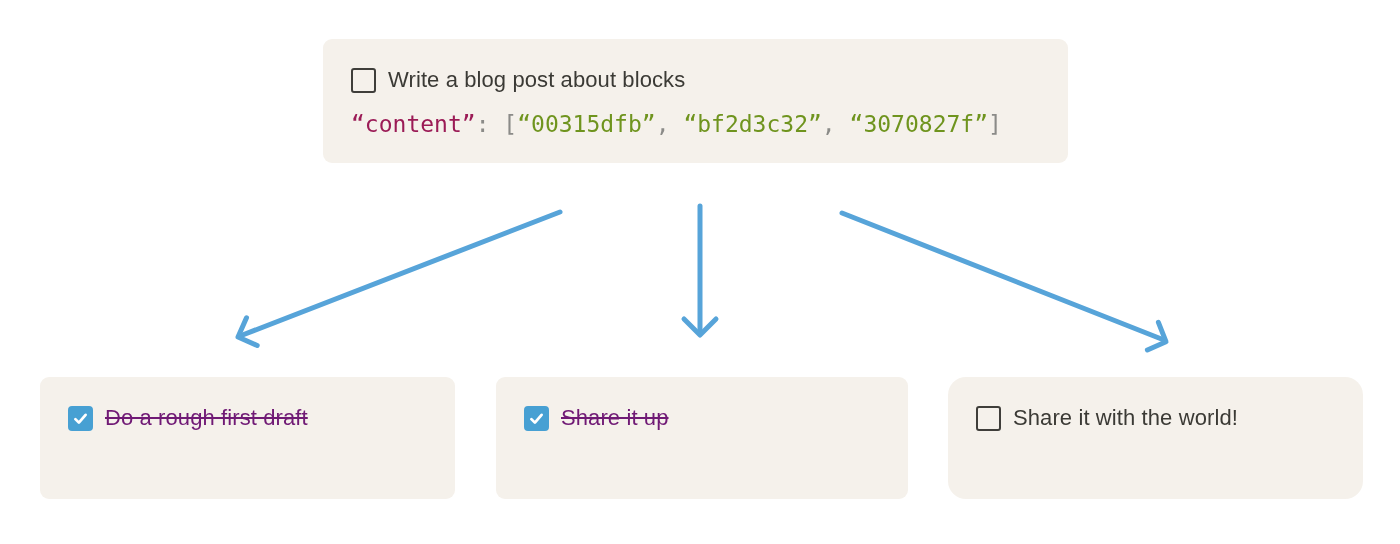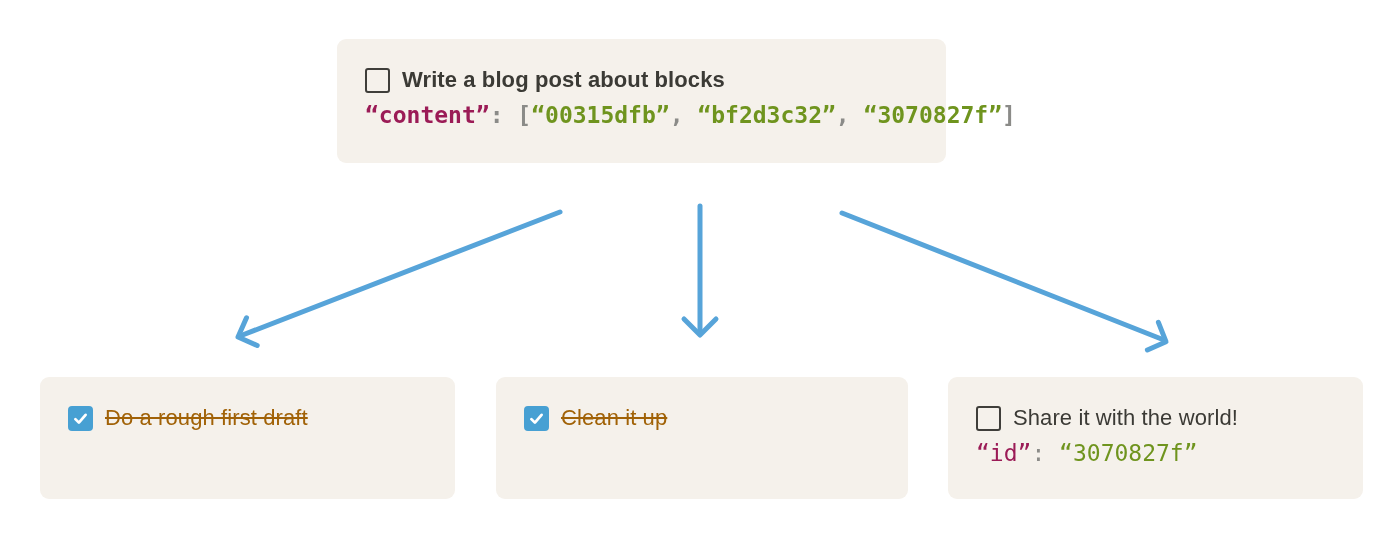--- a/index.html
+++ b/index.html
@@ -10,49 +10,49 @@
     background:#ffffff;
     overflow:hidden;
     font-family:"Liberation Sans", sans-serif;
   }
   .card {
     position:absolute;
     background:#f5f1eb;
     border-radius:9px;
     padding:27px 28px;
   }
-  .card.parent { left:337px; top:39px;  width:609px; height:124px;font-weight:bold; }
+  .card.parent { left:323px; top:39px;  width:745px; height:124px; }
   .card.child1 { left:40px;  top:377px; width:415px; height:122px; }
   .card.child2 { left:496px; top:377px; width:412px; height:122px; }
-  .card.child3 { left:948px; top:377px; width:415px; height:122px; }
+  .card.child3 { left:948px; top:377px; width:415px; height:122px;border-radius:18px; }
 
   .row-todo { display:flex; align-items:center; gap:12px; height:28px; }
   .checkbox {
     width:25px; height:25px; flex:0 0 25px;
     border:2.5px solid #3f3e3a;
     border-radius:3px;
     display:flex; align-items:center; justify-content:center;
     background:transparent;
   }
   .checkbox svg { display:none; width:17px; height:17px; }
   .checkbox.checked { background:#47a0d3; border-color:#47a0d3; border-radius:4px; }
   .checkbox.checked svg { display:block; }
 
   .todo-label {
     font-size:22px; color:#3b3a35; letter-spacing:0.1px;
     white-space:nowrap;
   }
   .todo-label.done {
-    color:#a16207;
+    color:#701a75;
     text-decoration:line-through;
     text-decoration-thickness:2px;
   }
 
   .row-code {
-    margin-top:7px; height:28px;
+    margin-top:16px; height:28px;
     font-family:"DejaVu Sans Mono","Liberation Mono",monospace;
     font-size:23px; line-height:28px;
     white-space:pre;
   }
   .ck { color:#9b1b56; }  
   .cs { color:#6f941e; }  
   .cp { color:#8b8b88; }  
 
   .arrows { position:absolute; left:0; top:0; width:1400px; height:544px; pointer-events:none; }
   .arrows line, .arrows polyline {
@@ -101,27 +101,26 @@
     </div>
   </div>
 
   <div class="card child2">
     <div class="row-todo">
       <span class="checkbox checked">
         <svg viewBox="0 0 16 16">
           <polyline points="3.2,8.6 6.5,11.9 12.8,4.6" stroke="#ffffff" stroke-width="2.6" fill="none" stroke-linecap="round" stroke-linejoin="round"></polyline>
         </svg>
       </span>
-      <span class="todo-label done">Clean it up</span>
+      <span class="todo-label done">Share it up</span>
     </div>
   </div>
 
   <div class="card child3">
     <div class="row-todo">
       <span class="checkbox">
         
       </span>
       <span class="todo-label">Share it with the world!</span>
     </div>
-    <div class="row-code"><span class="ck">“id”</span><span class="cp">: </span><span class="cs">“3070827f”</span></div>
   </div>
 
 </div>
 
 </body></html>

